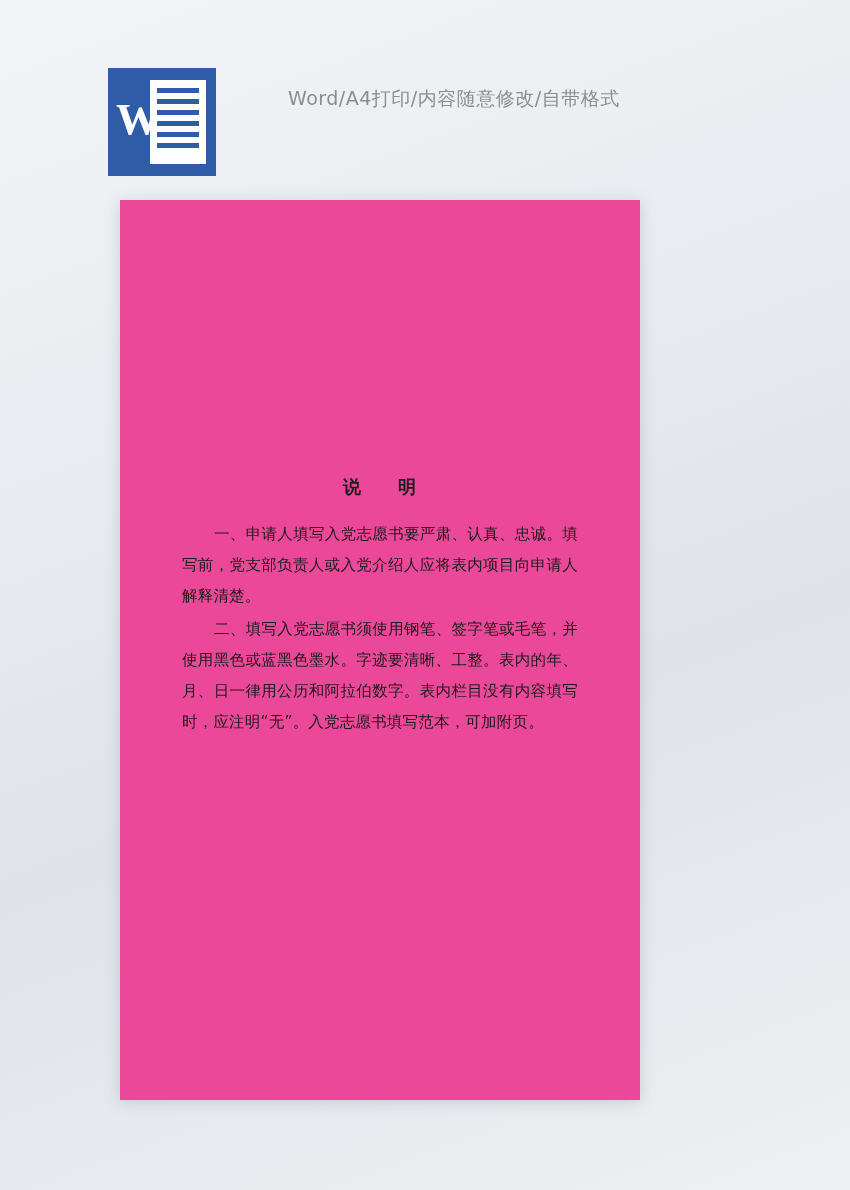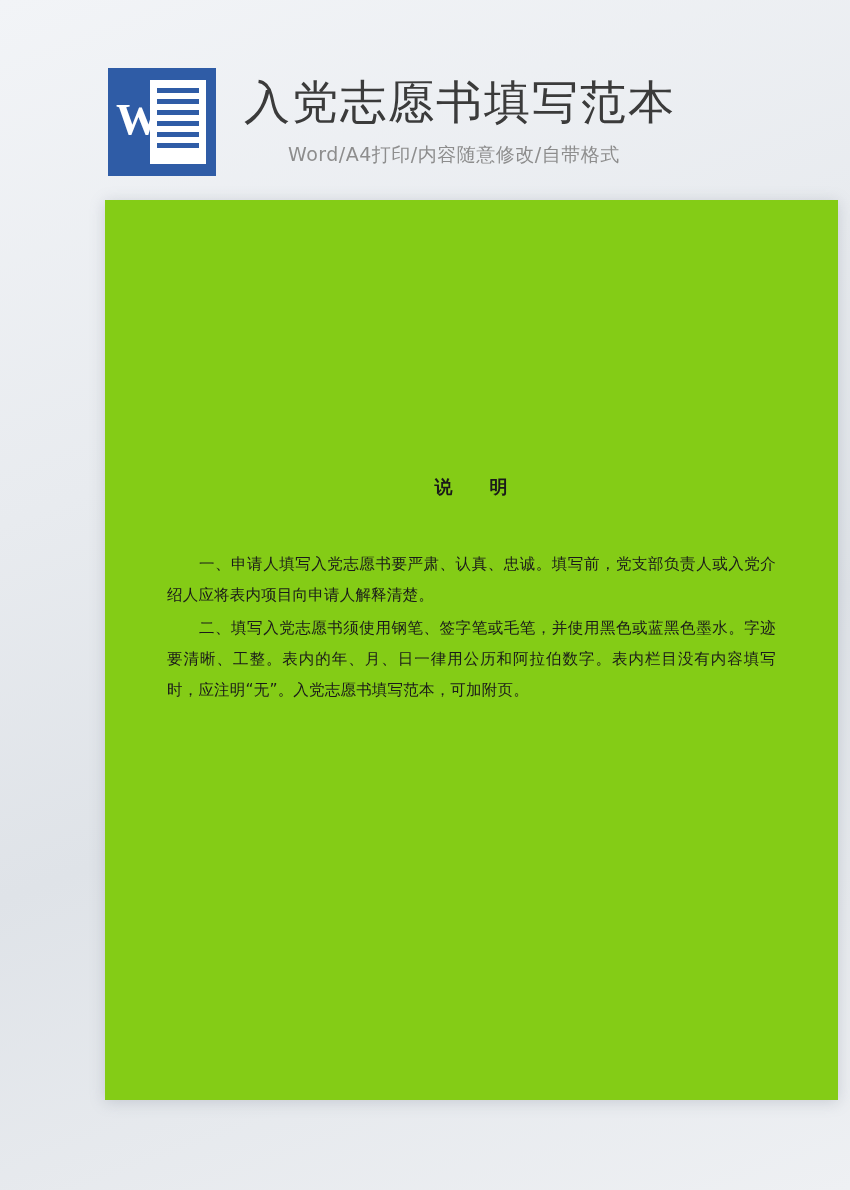--- a/index.html
+++ b/index.html
@@ -75,45 +75,45 @@
     color: #8d8d8d;
     font-family: "DejaVu Sans", sans-serif;
     letter-spacing: 0.5px;
     white-space: nowrap;
     margin-left: 44px;
   }
 
   
   .page {
     position: absolute;
-    left: 105px;
+    left: 120px;
     top: 200px;
-    width: 733px;
+    width: 520px;
     height: 900px;
-    background: #84cc16;
+    background: #ec4899;
     box-shadow: 0 2px 14px rgba(110,120,135,0.28);
   }
   .page-inner {
     padding: 0 62px;
   }
   .section-title {
     margin-top: 275px;
     text-align: center;
     font-size: 18px;
     font-weight: bold;
     color: #1a1a1a;
     font-family: "DejaVu Sans", sans-serif;
     letter-spacing: 1px;
   }
   .section-title .gap {
     display: inline-block;
     width: 36px;
   }
   .body-text {
-    margin-top: 50px;
+    margin-top: 20px;
   }
   .para {
     font-size: 15.5px;
     line-height: 31px;
     color: #1a1a1a;
     font-family: "DejaVu Sans", sans-serif;
     text-indent: 32px;
     text-align: justify;
     margin: 0 0 2px 0;
     letter-spacing: 0.2px;
@@ -128,21 +128,20 @@
       <div class="line" style="top:8px;"></div>
       <div class="line" style="top:19px;"></div>
       <div class="line" style="top:30px;"></div>
       <div class="line" style="top:41px;"></div>
       <div class="line" style="top:52px;"></div>
       <div class="line" style="top:63px;"></div>
     </div>
     <div class="w-letter">W</div>
   </div>
   <div class="header-text">
-    <div class="doc-title">入党志愿书填写范本</div>
     <div class="doc-subtitle">Word/A4打印/内容随意修改/自带格式</div>
   </div>
 </div>
 
 <div class="page">
   <div class="page-inner">
     <div class="section-title">
       <span>说</span><span class="gap"></span><span>明</span>
     </div>
     <div class="body-text">

